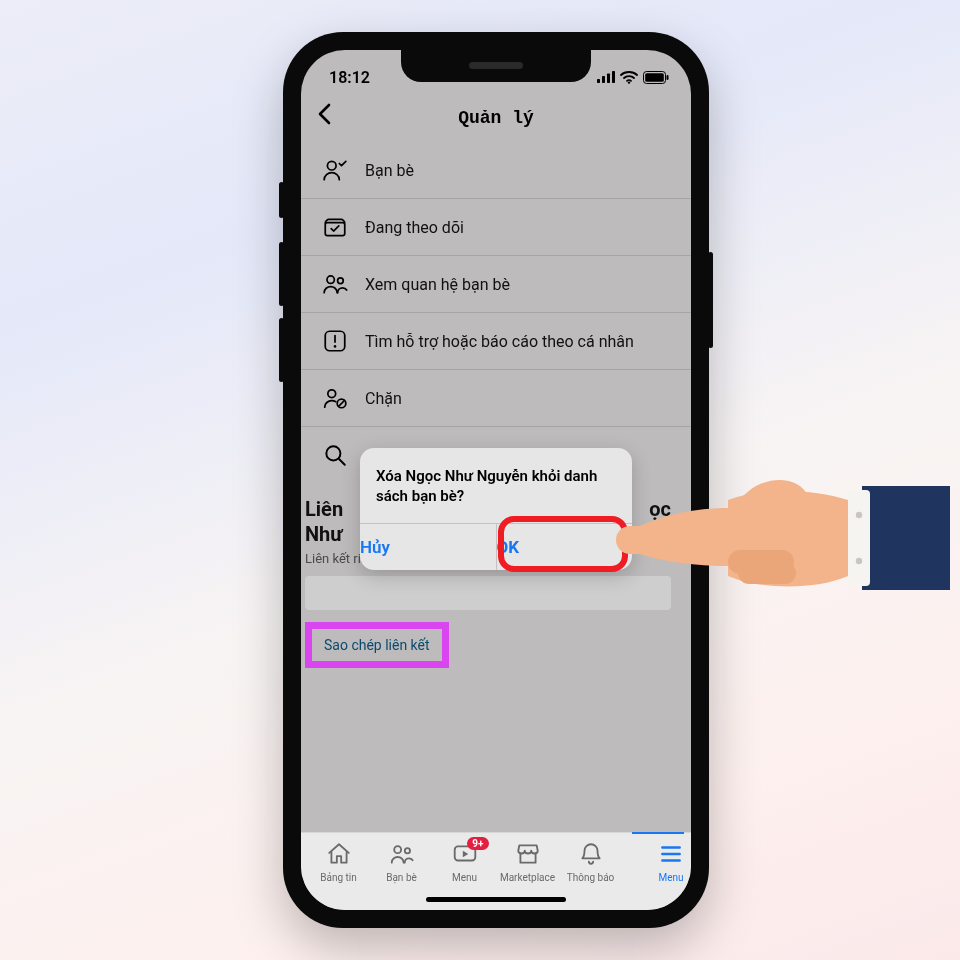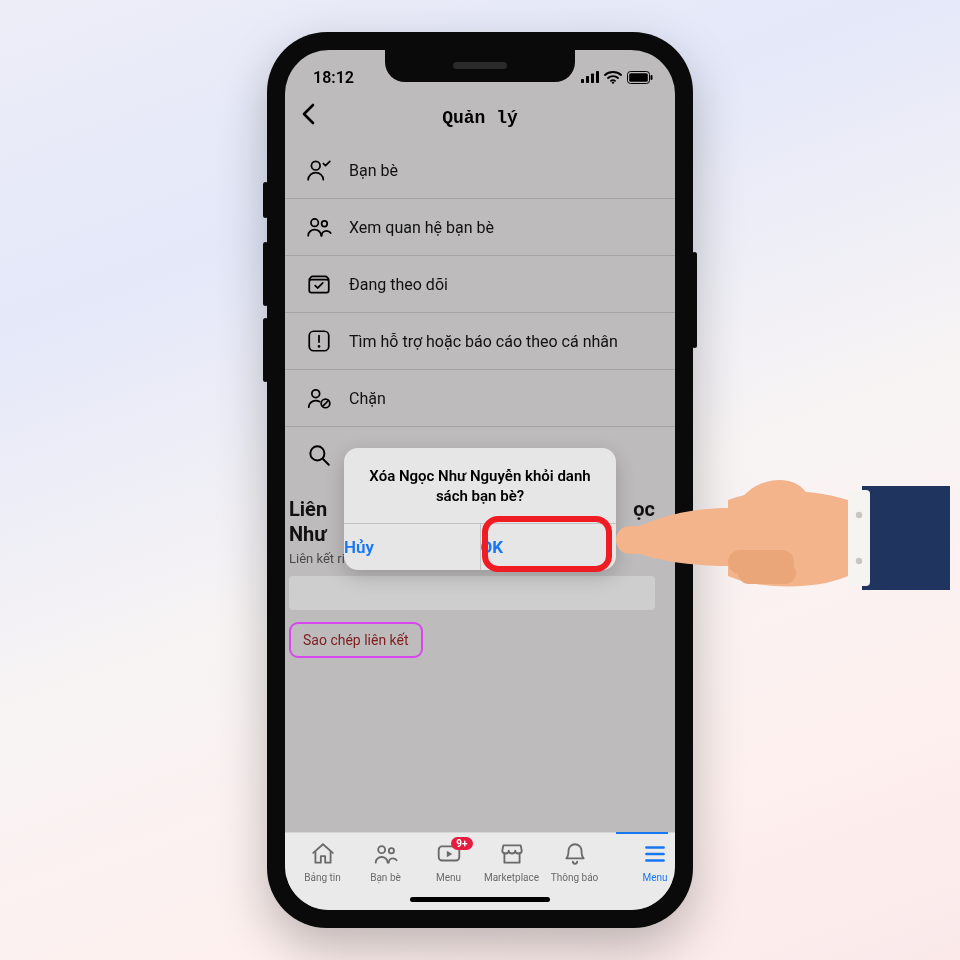--- a/index.html
+++ b/index.html
@@ -7,21 +7,21 @@
   body {
     background: linear-gradient(160deg, #ecedf7 0%, #e4e8f9 25%, #f8f4f4 55%, #fdf0ee 80%, #fbe9ea 100%);
     font-family: -apple-system, BlinkMacSystemFont, "Segoe UI", Roboto, Helvetica, Arial, sans-serif;
     position: relative;
     overflow: hidden;
   }
 
   
   .phone {
     position: absolute;
-    left: 267px; top: 32px;
+    left: 283px; top: 32px;
     width: 426px; height: 896px;
     background: #0a0a0a;
     border-radius: 60px;
     box-shadow: 0 20px 50px rgba(0,0,0,0.25);
     padding: 18px;
   }
   .phone-side-btn { position: absolute; background:#0a0a0a; border-radius: 3px; }
   .sb-left1 { left:-4px; top:150px; width:5px; height:36px; }
   .sb-left2 { left:-4px; top:210px; width:5px; height:64px; }
   .sb-left3 { left:-4px; top:286px; width:5px; height:64px; }
@@ -85,22 +85,22 @@
 
   
   .linksec { padding: 14px 20px 24px 4px; }
   .linksec .h { font-size:20px; font-weight:700; color:#111; line-height:1.25; }
   .linksec .sub { font-size:13px; color:#4a4a4a; margin-top:4px; }
   .linkbox {
     margin-top:10px; height:34px; background:#cfcecf; border-radius:4px;
   }
   .copybtn {
     margin-top:12px; display:inline-block;
-    padding:8px 12px; border:2px solid #d946ef; border-radius:9px;
-    font-size:14px; color:#7f1d1d; background:transparent;
+    padding:8px 12px; border:7px solid #d946ef; border-radius:0;
+    font-size:14px; color:#0c4a6e; background:transparent;
   }
 
   
   .tabbar {
     position:absolute; bottom:0; left:0; right:0;
     height:78px; background:#ebeaea;
     display:flex; align-items:flex-start; justify-content:space-around;
     padding:8px 6px 0 6px;
     border-top:1px solid rgba(0,0,0,0.08);
   }
@@ -119,21 +119,21 @@
   }
 
   
   .dialog {
     position:absolute; left:50%; top:398px; transform:translateX(-50%);
     width:272px; background:#e7e6e7; border-radius:14px;
     box-shadow: 0 6px 20px rgba(0,0,0,0.2);
     overflow:hidden;
     z-index: 30;
   }
-  .dialog .msg { padding:18px 16px 16px 16px; text-align:center; font-size:15px; font-weight:600; color:#000; line-height:1.35; }
+  .dialog .msg { padding:18px 16px 16px 16px; font-size:15px; font-weight:600; color:#000; line-height:1.35; }
   .dialog .btns { display:flex; border-top:1px solid rgba(0,0,0,0.15); }
   .dialog .btn { flex:1; text-align:left; padding:13px 0; font-size:17px; color:#1877f2; font-weight:600; }
   .dialog .btn + .btn { border-left:1px solid rgba(0,0,0,0.15); font-weight:700; }
 
   .ok-highlight {
     position:absolute; z-index:31;
     border:6px solid #ef1c24; border-radius:16px;
     width:130px; height:56px;
     left:50%; top:466px;
     transform: translateX(2px);
@@ -211,38 +211,38 @@
               <path d="M2 21c0-4 3.5-6.5 7-6.5s7 2.5 7 6.5"></path>
               <path d="M16 6l2 2 4-4"></path>
             </svg>
         </span>
         <span>Bạn bè</span>
       </div>
 
       <div class="row">
         <span class="ic">
           <svg viewBox="0 0 24 24" fill="none" stroke="#000" stroke-width="1.6" stroke-linecap="round" stroke-linejoin="round">
+              <path d="M3 8c0-1.2 2-3 3.2-3h11.6C19 5 21 6.8 21 8"></path>
+              <rect x="3" y="8" width="18" height="12" rx="2"></rect>
+              <path d="M8.5 13.5l2.2 2.2L15.5 11"></path>
+            </svg>
+        </span>
+        <span>Đang theo dõi</span>
+      </div>
+
+      <div class="row">
+        <span class="ic">
+          <svg viewBox="0 0 24 24" fill="none" stroke="#000" stroke-width="1.6" stroke-linecap="round" stroke-linejoin="round">
               <circle cx="8" cy="8" r="3.4"></circle>
               <circle cx="17" cy="9" r="2.6"></circle>
               <path d="M2 20c0-3.4 3-5.6 6-5.6s6 2.2 6 5.6"></path>
               <path d="M14.5 20c0-2.6 2-4.4 4.5-4.4 1.6 0 3 .8 3.8 2"></path>
             </svg>
         </span>
         <span>Xem quan hệ bạn bè</span>
-      </div>
-
-      <div class="row">
-        <span class="ic">
-          <svg viewBox="0 0 24 24" fill="none" stroke="#000" stroke-width="1.6" stroke-linecap="round" stroke-linejoin="round">
-              <path d="M3 8c0-1.2 2-3 3.2-3h11.6C19 5 21 6.8 21 8"></path>
-              <rect x="3" y="8" width="18" height="12" rx="2"></rect>
-              <path d="M8.5 13.5l2.2 2.2L15.5 11"></path>
-            </svg>
-        </span>
-        <span>Đang theo dõi</span>
       </div>
 
       <div class="row">
         <span class="ic">
           <svg viewBox="0 0 24 24" fill="none" stroke="#000" stroke-width="1.6" stroke-linecap="round" stroke-linejoin="round">
               <rect x="3" y="3" width="18" height="18" rx="4"></rect>
               <line x1="12" y1="7" x2="12" y2="13"></line>
               <circle cx="12" cy="17" r="1.2" fill="#000" stroke="none"></circle>
             </svg>
         </span>

